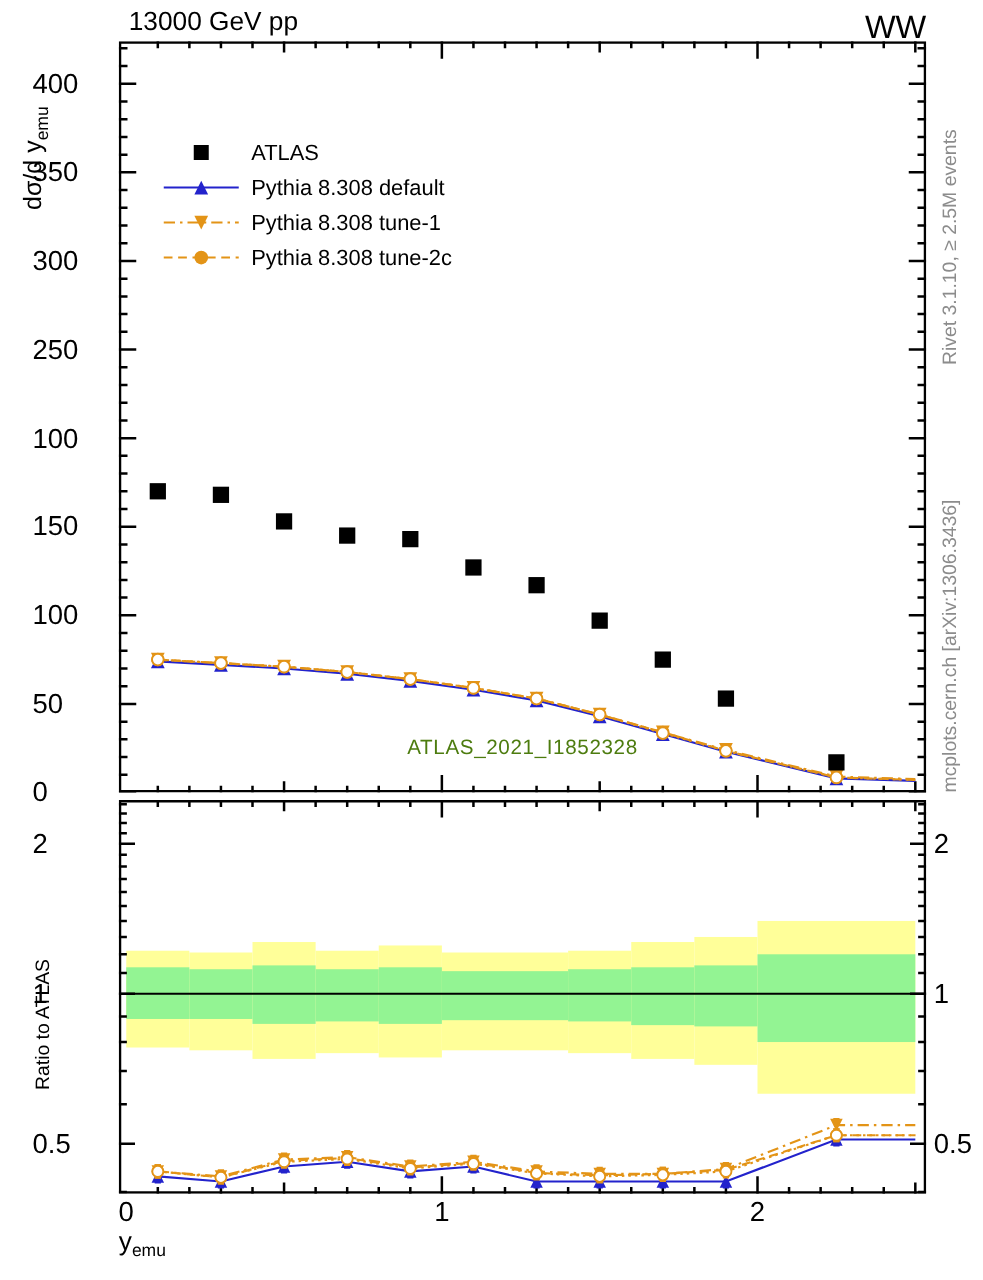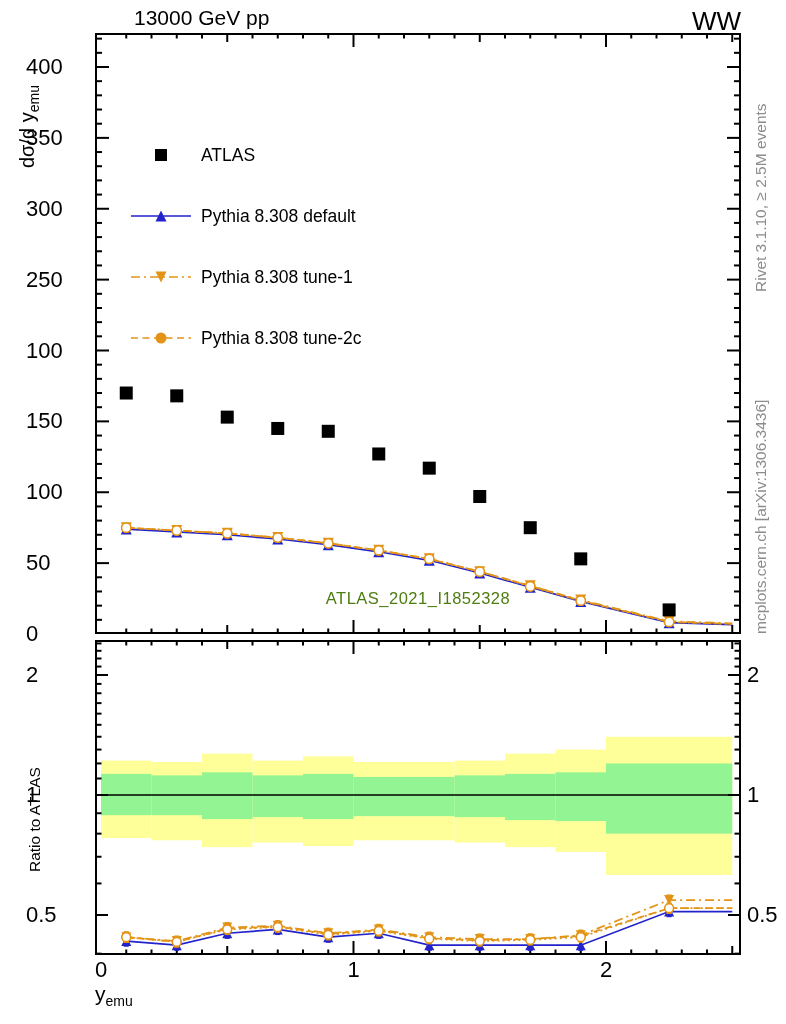--- a/index.html
+++ b/index.html
@@ -1,26 +1,26 @@
 <!DOCTYPE html>
 <html><head>
 <meta charset="utf-8">
 <style>
   html,body{margin:0;padding:0;background:#fff;}
   .page{position:relative;width:786px;height:1024px;background:#fff;
         font-family:"Liberation Sans", sans-serif;color:#000;overflow:hidden;}
-  .hdr-left{position:absolute;left:103px;top:6px;font-size:21px;margin-left:31px;}
+  .hdr-left{position:absolute;left:103px;top:6px;font-size:21px;}
   .hdr-right{position:absolute;left:95px;top:6px;width:646px;text-align:right;font-size:26px;}
   .panel{position:absolute;background:#fff;}
   #main-panel{left:95px;top:33px;width:646px;height:601px;}
   #ratio-panel{left:95px;top:640px;width:646px;height:315px;}
   .plot-title{position:absolute;left:95px;top:58px;width:646px;text-align:center;font-size:18.5px;}
   .plot-title sup{font-size:12.5px;}
   .legend{position:absolute;left:128px;top:108px;}
-  .legend-row{display:flex;align-items:center;height:28px;margin-top:33px;}
+  .legend-row{display:flex;align-items:center;height:28px;}
   .legend-row .lab{font-size:17.5px;margin-left:7px;white-space:nowrap;}
   .watermark{position:absolute;left:95px;top:589px;width:646px;text-align:center;
              font-size:16.5px;color:#4d7c0f;letter-spacing:0.5px;}
   .vtext{position:absolute;transform:rotate(-90deg);transform-origin:0 0;white-space:nowrap;}
   .ylab-main{left:16px;top:168px;font-size:20px;}
   .ylab-main .sb{font-size:14px;vertical-align:-5px;}
   .ylab-ratio{left:26px;top:872px;font-size:15.5px;}
   .note{color:#8c8c8c;font-size:15.5px;}
   .note-top{left:752px;top:292px;}
   .note-bottom{left:752px;top:634px;}

